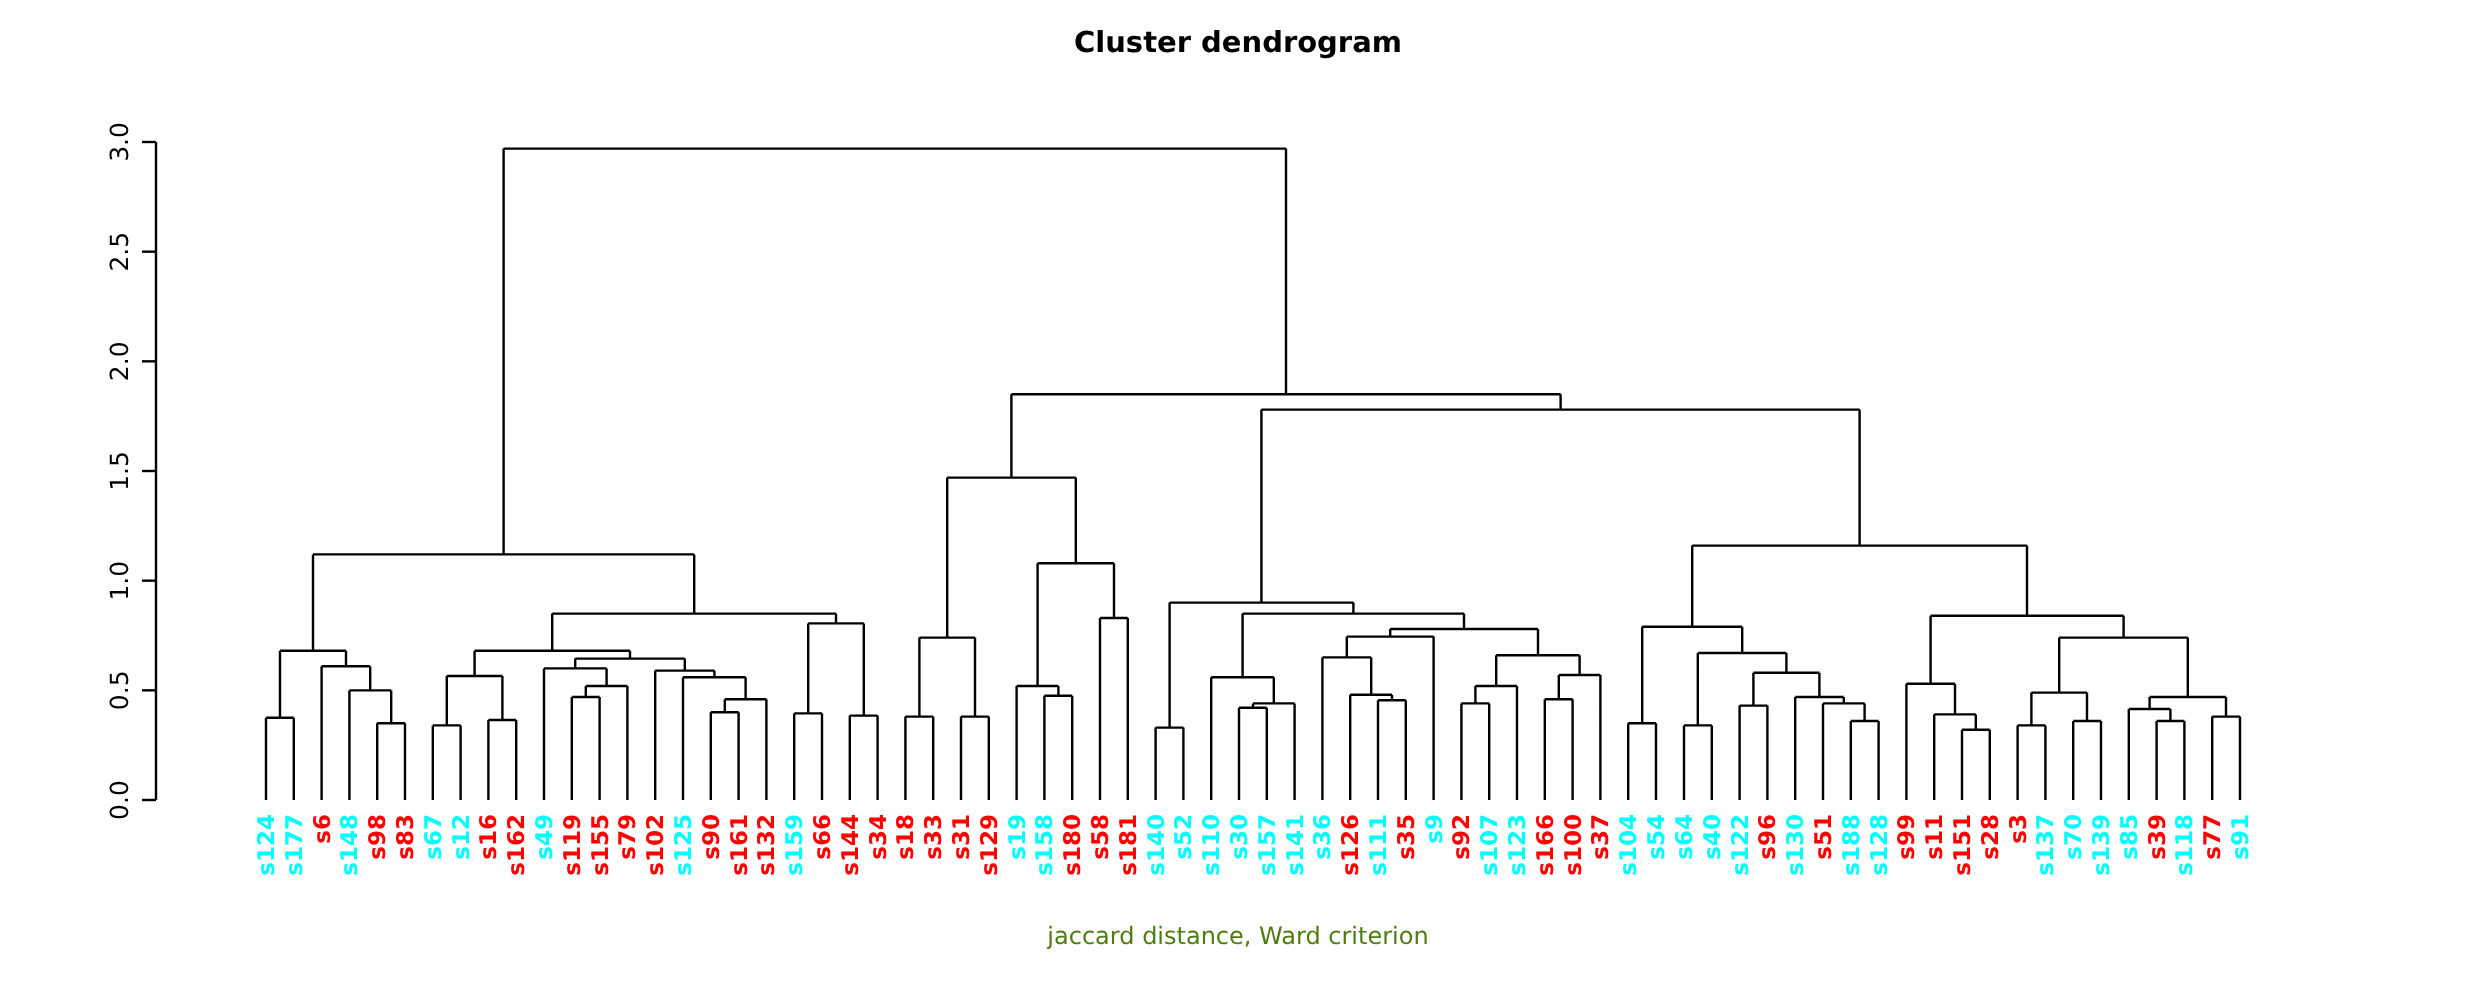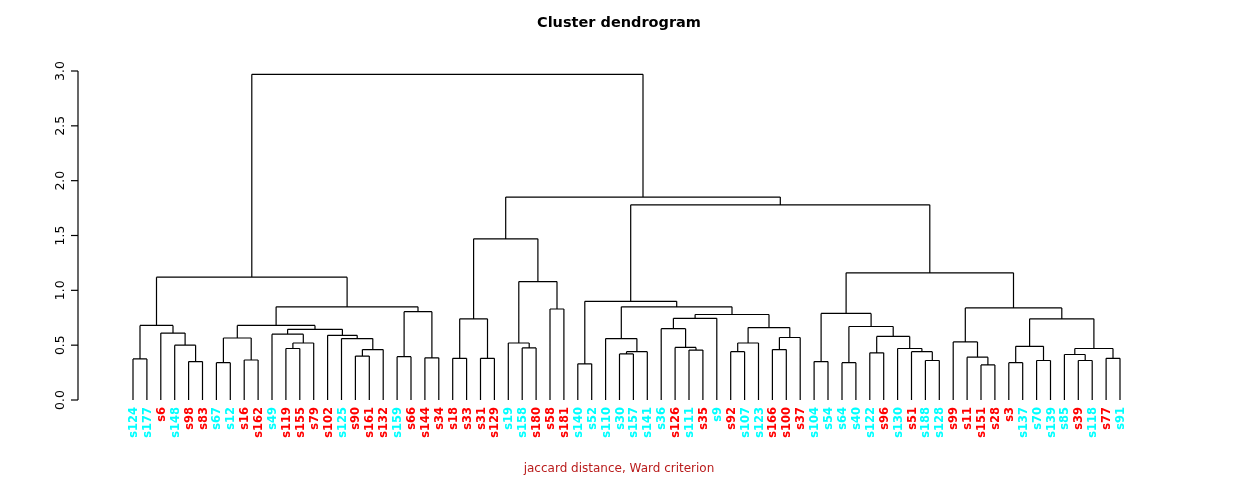--- a/index.html
+++ b/index.html
@@ -1,21 +1,21 @@
 <!DOCTYPE html>
 <html><head>
 <meta charset="utf-8">
 <style>
   html,body{margin:0;padding:0;background:#ffffff;}
   #figure{position:relative;width:1238px;height:500px;background:#ffffff;overflow:hidden;
           font-family:"DejaVu Sans","Liberation Sans",sans-serif;}
   #plot-title{position:absolute;top:14px;left:0;width:1238px;text-align:center;
               font-size:14.5px;font-weight:bold;color:#000;}
   #plot-caption{position:absolute;top:461px;left:0;width:1238px;text-align:center;
-                font-size:12px;color:#b91c1c;}
+                font-size:12px;color:#4d7c0f;}
   svg text{font-family:"DejaVu Sans","Liberation Sans",sans-serif;}
 </style>
 </head>
 <body>
 
 <div id="figure">
   <div id="plot-title">Cluster dendrogram</div>
   <svg id="dendro-svg" width="1238" height="500" viewBox="0 0 1238 500">
     <g id="axis-group">
         <line x1="78" y1="400" x2="78" y2="70.99900000000002" stroke="#000000" stroke-width="1.2"></line>

